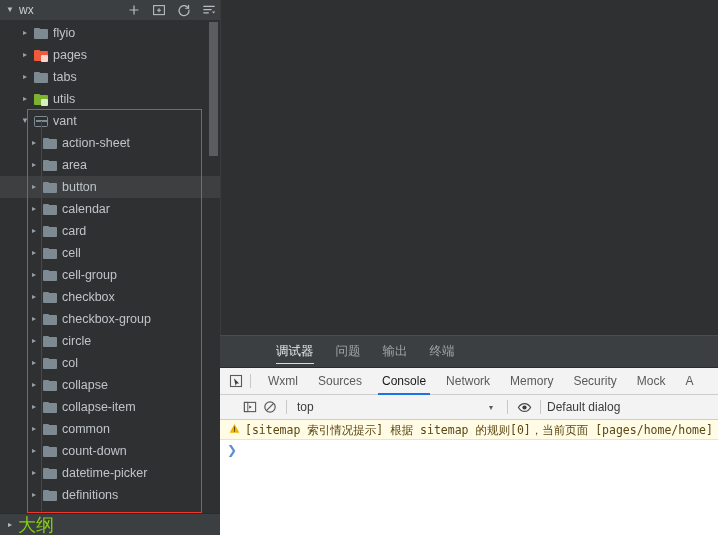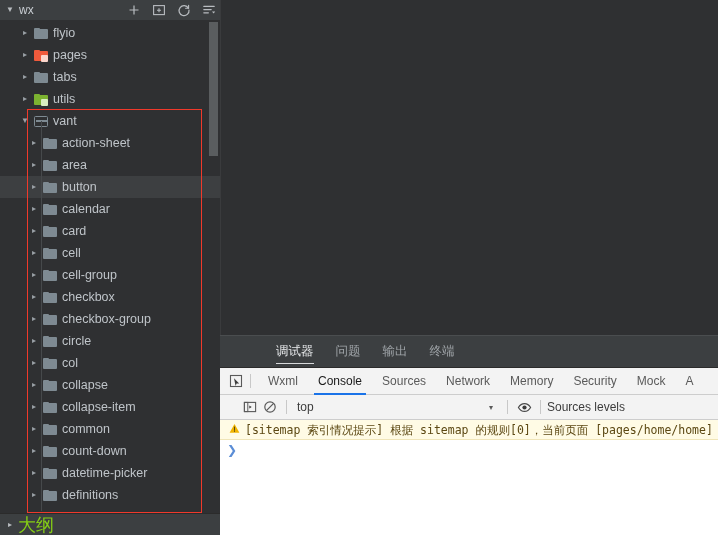--- a/index.html
+++ b/index.html
@@ -535,22 +535,22 @@
       <div class="ct-tabbar">
         <span class="ct-inspect">
           <svg width="15" height="15" viewBox="0 0 15 15">
             <rect x="1.5" y="1.5" width="11" height="11" stroke="#5a5a5a" stroke-width="1.1" fill="none"></rect>
             <path d="M5 4.2l5.2 5.4H7.6l-1 2.4z" fill="#3c3c3c"></path>
           </svg>
         </span>
         <span class="ct-sep"></span>
         <div id="ctTabs" style="display:flex;align-items:center;">
             <div class="ct-tab">Wxml</div>
+            <div class="ct-tab">Sources</div>
             <div class="ct-tab active">Console</div>
-            <div class="ct-tab">Sources</div>
             <div class="ct-tab">Network</div>
             <div class="ct-tab">Memory</div>
             <div class="ct-tab">Security</div>
             <div class="ct-tab">Mock</div>
             <div class="ct-tab">A</div>
           </div>
       </div>
 
       <div class="ct-filterbar">
         <span class="fb-icon">
@@ -572,21 +572,21 @@
           <span class="ctxcaret">▾</span>
         </div>
         <span class="fb-sep"></span>
         <span class="fb-icon">
           <svg width="15" height="15" viewBox="0 0 15 15">
             <path d="M1.4 7.5C3 4.8 5 3.6 7.5 3.6S12 4.8 13.6 7.5C12 10.2 10 11.4 7.5 11.4S3 10.2 1.4 7.5z" stroke="#4a4a4a" stroke-width="1.15" fill="none"></path>
             <circle cx="7.5" cy="7.5" r="2.1" fill="#3c3c3c"></circle>
           </svg>
         </span>
         <span class="fb-sep"></span>
-        <span class="fb-levels">Sources levels</span>
+        <span class="fb-levels">Default dialog</span>
       </div>
 
       <div class="ct-body">
         <div id="consoleMsgs">
             <div class="warn-row">
               <span class="warn-ico">
                 <svg width="11" height="11" viewBox="0 0 11 11">
                   <path d="M5.5 1L10.4 9.8H.6z" fill="#f0b400"></path>
                   <path d="M5.5 4v2.6M5.5 7.7v.7" stroke="#5c4813" stroke-width="1" stroke-linecap="round"></path>
                 </svg>

